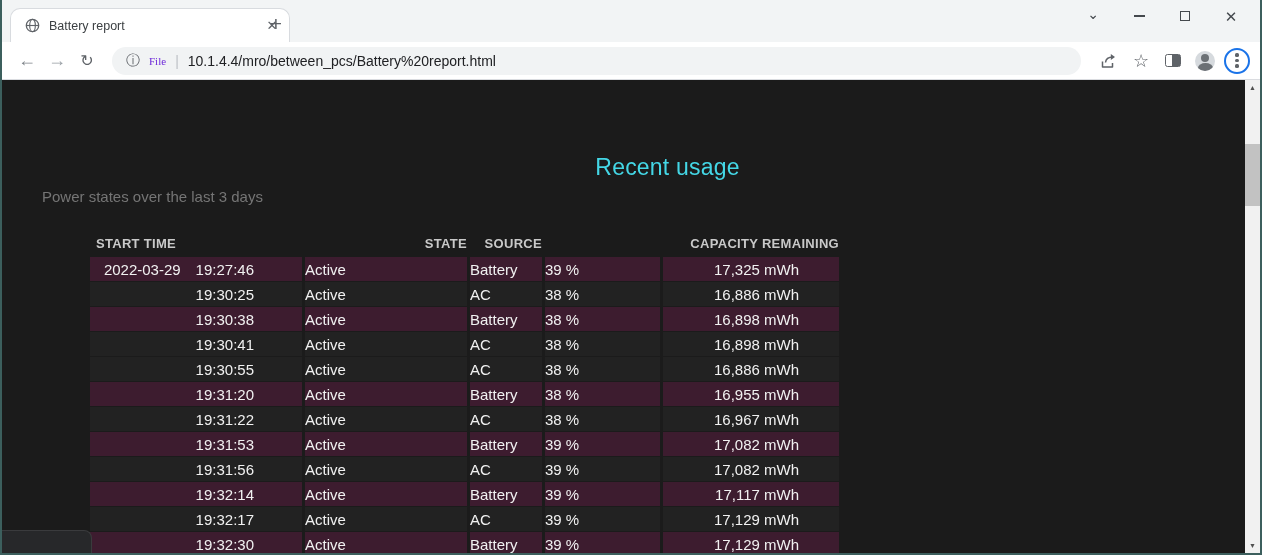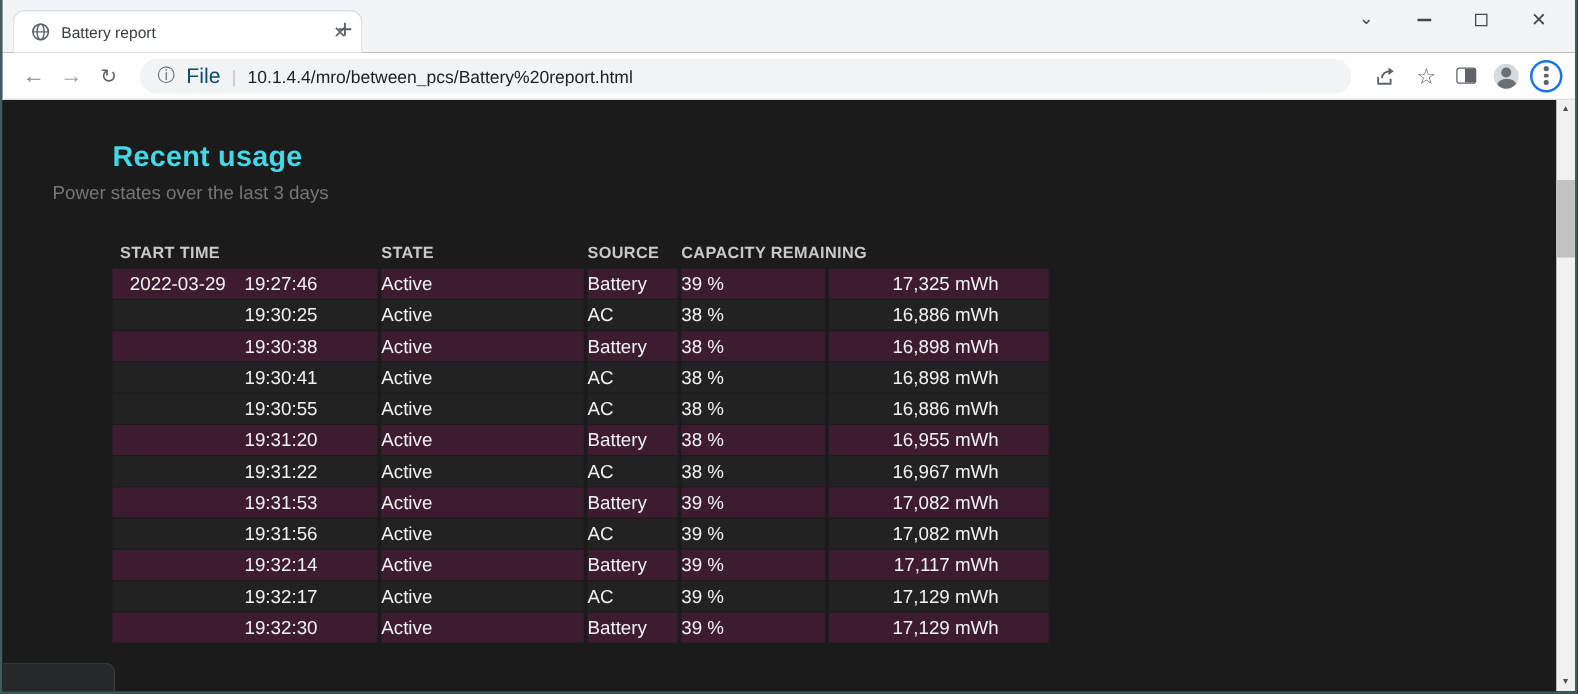--- a/index.html
+++ b/index.html
@@ -35,47 +35,47 @@
   .toolbar { height:38px; background:#ffffff; border-bottom:1px solid #dadce0;
     display:flex; align-items:center; padding:0 10px 0 10px; flex:none; }
   .nav-btn { width:30px; height:30px; display:flex; align-items:center; justify-content:center;
     font-size:18px; border-radius:50%; flex:none; }
   .back { color:#80868b; }
   .fwd  { color:#9aa0a6; }
   .reload { color:#5f6368; font-size:16px; }
   .omnibox { flex:1; height:28px; background:#f1f3f4; border-radius:14px; margin:0 12px 0 10px;
     display:flex; align-items:center; padding:0 14px; min-width:0; }
   .ob-info { color:#5f6368; font-size:14px; flex:none; }
-  .ob-scheme { color:#0c4a6e; font-size:17px; margin-left:9px; flex:none; }
+  .ob-scheme { color:#6d28d9; font-size:11px; margin-left:9px; flex:none;font-family:Liberation Serif, serif; }
   .ob-sep { color:#bdc1c6; font-size:14px; margin:0 9px; flex:none; }
   .ob-url { color:#202124; font-size:14px; white-space:nowrap; overflow:hidden; }
   .tb-icons { display:flex; align-items:center; flex:none; }
   .tb-btn { width:32px; height:32px; display:flex; align-items:center; justify-content:center; flex:none; }
   .star { color:#5f6368; font-size:18px; }
   .sidepanel-glyph { width:16px; height:13px; border:1.6px solid #5f6368; border-radius:2.5px; position:relative; }
   .sidepanel-glyph::after { content:""; position:absolute; right:0; top:0; bottom:0; width:8px; background:#5f6368; }
   .avatar-glyph { width:20px; height:20px; border-radius:50%; background:#d6dade; position:relative; overflow:hidden; }
   .avatar-glyph::before { content:""; position:absolute; left:6px; top:3.5px; width:8px; height:8px; border-radius:50%; background:#6b7075; }
   .avatar-glyph::after  { content:""; position:absolute; left:2.5px; top:12.5px; width:15px; height:10px; border-radius:50%; background:#6b7075; }
   .menu-btn { width:26px; height:26px; border:2px solid var(--menu_ring,#1a73e8); border-radius:50%;
     display:flex; align-items:center; justify-content:center; margin-left:3px; }
   .dots { display:flex; flex-direction:column; gap:2.4px; }
   .dots i { width:3.2px; height:3.2px; border-radius:50%; background:#5f6368; display:block; }
 
   
   .content { flex:1; position:relative; background:var(--page_bg,#1b1b1b); overflow:hidden; color:#f1f1f1; }
   .inner { position:absolute; left:0; right:15px; top:0; bottom:0; overflow:hidden; }
-  h1.heading { margin:32px 0 0 88px; font-size:23px; font-weight:700; color:var(--accent,#44d7e6); letter-spacing:0.2px; }
+  h1.heading { margin:74px 0 0 88px; font-size:23px; font-weight:400; color:var(--accent,#44d7e6); letter-spacing:0.2px;text-align:center; }
   p.subheading { margin:7px 0 0 40px; font-size:15px; color:var(--subtitle,#757575); }
 
   table.usage { border-collapse:separate; border-spacing:3px 1px; margin:26px 0 0 85px; table-layout:fixed; }
   col.w1{width:212px} col.w2{width:162px} col.w3{width:72px} col.w4{width:115px} col.w5{width:176px}
   th { color:var(--header_text,#c9c9c9); font-size:13px; font-weight:700; height:24px; letter-spacing:0.3px; vertical-align:bottom; padding-bottom:5px; }
   th.h1 { text-align:left; padding-left:6px; }
-  th.h2, th.h3, th.h4 { text-align:left; }
+  th.h2, th.h3, th.h4 { text-align:right; }
   td { height:24px; font-size:15px; color:var(--cell_text,#f1f1f1); vertical-align:middle; }
   tr.battery td { background:var(--row_battery,#3d1c2f); }
   tr.ac td      { background:var(--row_ac,#222222); }
   td.c1 { text-align:right; padding-right:48px; }
   td.c2, td.c3, td.c4 { }
   td.c5 { text-align:right; padding-right:40px; }
 
   .status-bubble { position:absolute; left:0; bottom:0; width:90px; height:23px;
     background:#27282a; border-top:1px solid #3a3b3d; border-right:1px solid #3a3b3d;
     border-top-right-radius:8px; }

